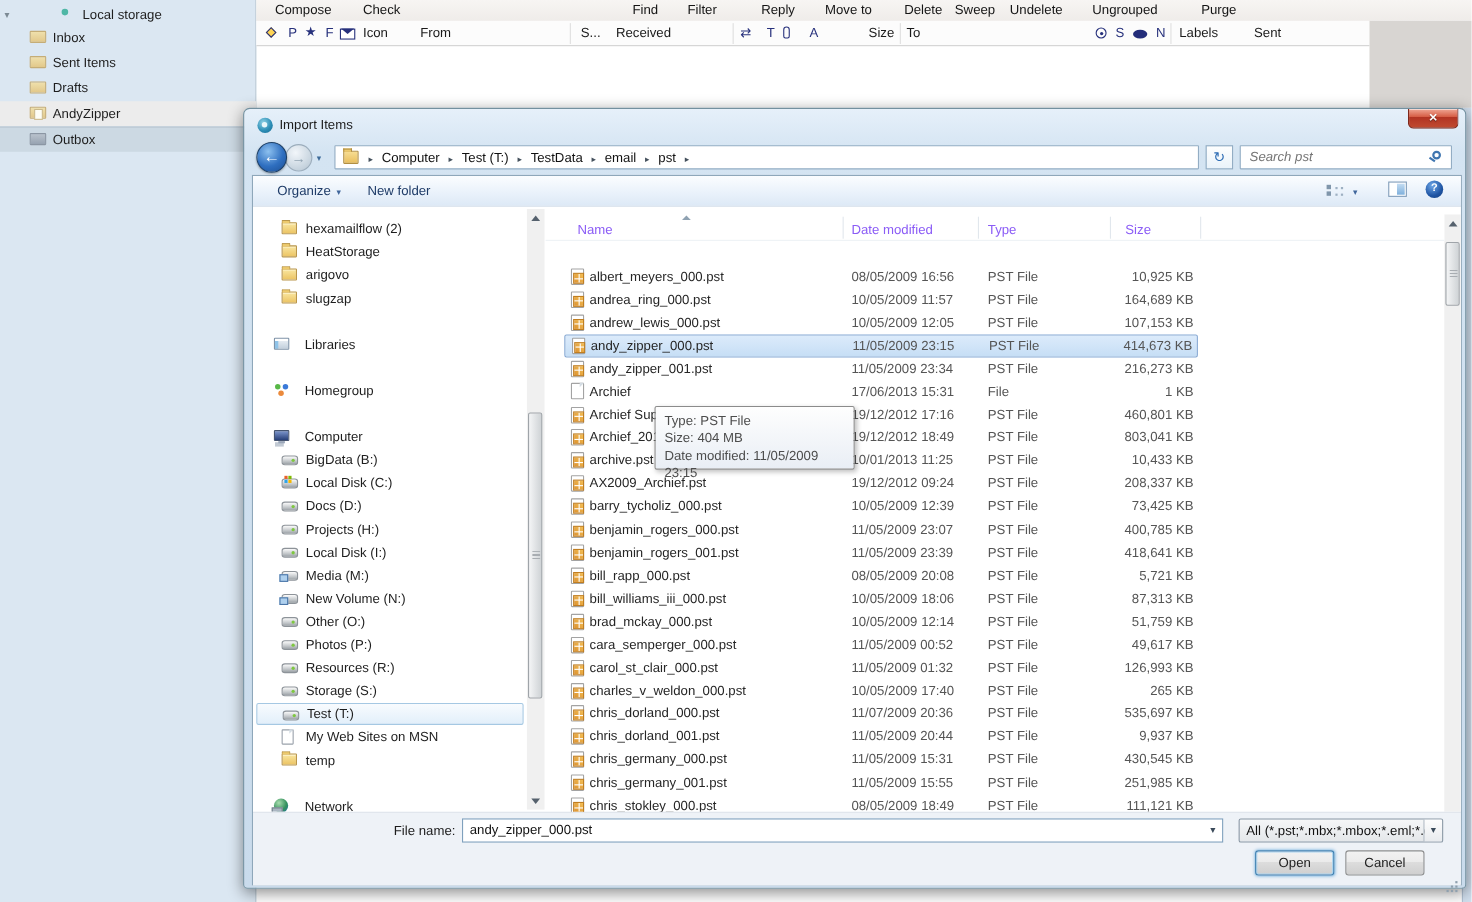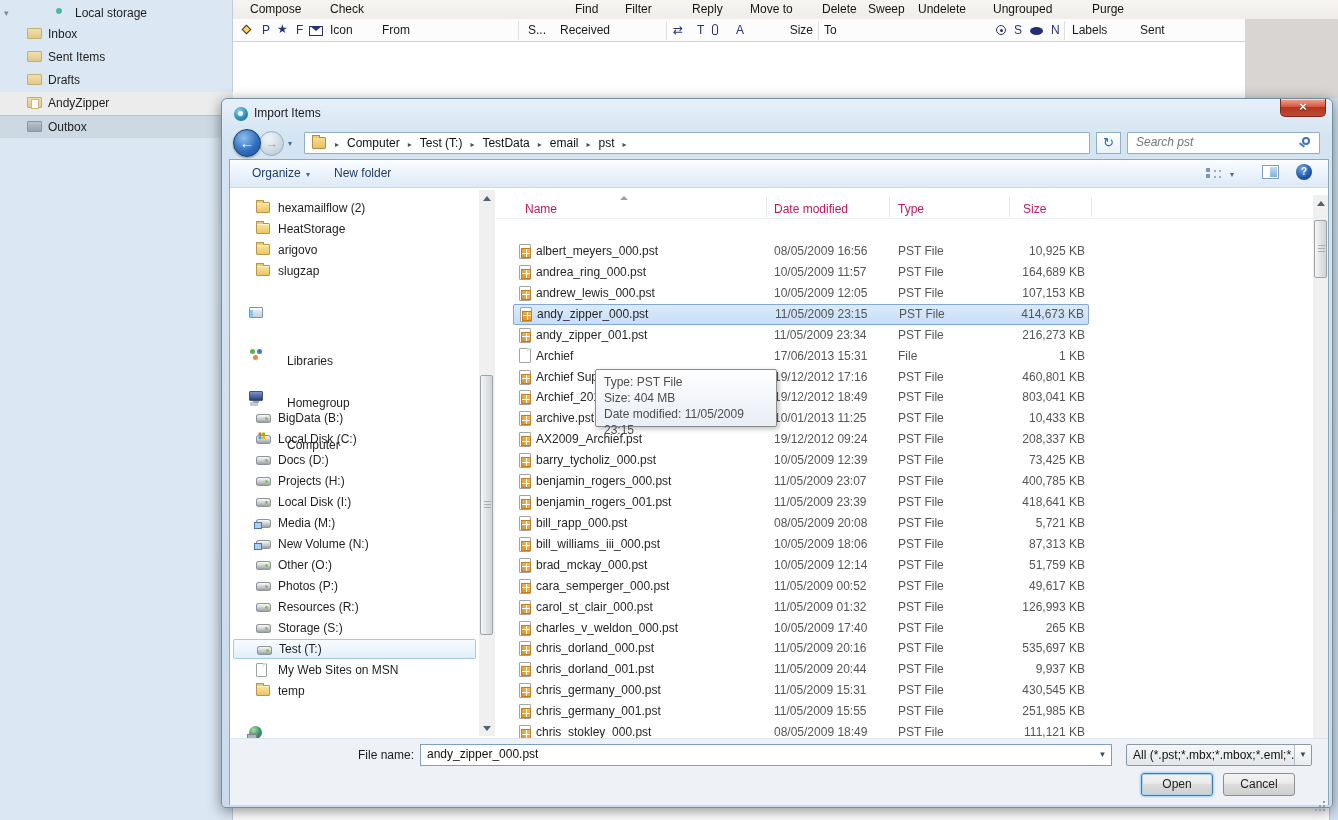--- a/index.html
+++ b/index.html
@@ -69,21 +69,21 @@
   .ic-preview { position:absolute; left:1032px; top:5px; width:17px; height:14px; background:#fff; border:1px solid #7f9cba; }
   .ic-preview::after { content:""; position:absolute; right:1px; top:1px; bottom:1px; width:7px; background:linear-gradient(#c3dcf2,#7fb0dc); }
   .ic-help { position:absolute; left:1066px; top:4px; width:16px; height:16px; border-radius:50%; background:radial-gradient(circle at 38% 30%, #6ea7e8, #1f55a4 60%, #143c7e); color:#fff; font-weight:bold; font-size:10px; text-align:center; line-height:16px; }
 
   .dlg-main { position:absolute; left:0; top:28px; width:1098px; height:550px; background:#fff; overflow:hidden; }
 
   
   .tree-pane { position:absolute; left:0; top:4px; width:249px; height:546px; }
   .titem { position:absolute; left:3px; width:243px; height:20px; line-height:20px; }
   .titem .icon { position:absolute; }
-  .titem.ind0 .icon { left:16px; } .titem.ind0 .tlabel { position:absolute; left:54px;margin-top:48px; }
+  .titem.ind0 .icon { left:16px; } .titem.ind0 .tlabel { position:absolute; left:44px; }
   .titem.ind1 .icon { left:23px; } .titem.ind1 .tlabel { position:absolute; left:45px; }
   .titem.tsel { background:linear-gradient(#f8fbfe,#e2effa); border:1px solid #a5c8e3; border-radius:2px; line-height:18px; }
   .ic-folder { top:4px; width:14px; height:11px; background:linear-gradient(#f9e6a0,#ecc464); border:1px solid #b9964a; border-radius:1px; box-shadow:inset 0 1px 0 #fdf3cd; }
   .ic-folder::before { content:""; position:absolute; left:-1px; top:-3px; width:6px; height:2px; background:#edca6d; border:1px solid #b9964a; border-bottom:none; border-radius:1px 1px 0 0; }
   .ic-libraries { top:4px; width:14px; height:11px; background:linear-gradient(#eef3f8,#c2cfdc); border:1px solid #7f93a8; border-radius:1px; box-shadow:inset 0 2px 0 #fff, inset 3px 0 0 #8fc3e8; }
   .ic-homegroup { top:3px; width:14px; height:13px; }
   .ic-homegroup::before { content:""; position:absolute; left:1px; top:1px; width:5px; height:5px; border-radius:50%; background:#58b847; box-shadow:7px 0 0 #3a7ad9, 3px 6px 0 #eb8a3c; }
   .ic-computer { top:4px; width:14px; height:10px; background:linear-gradient(#7b94cc,#273f78); border:1px solid #44536f; border-radius:1px; }
   .ic-computer::after { content:""; position:absolute; left:3px; bottom:-3px; width:6px; height:2px; background:#9aa6b8; box-shadow:-2px 2px 0 1px #c2cad4; }
   .ic-drive { top:6px; width:15px; height:9px; background:linear-gradient(#fbfbfb,#c4c8cb 60%,#9ba1a6); border:1px solid #8d9399; border-radius:3px / 2.5px; }
@@ -102,21 +102,21 @@
   .vs-tree { left:249px; top:2px; height:546px; }
   .vs-list { left:1083px; top:7px; height:571px; width:15px; }
   .vs-up, .vs-dn { position:absolute; left:0; width:100%; height:16px; }
   .vs-up::after { content:""; position:absolute; left:4px; top:6px; border-left:4px solid transparent; border-right:4px solid transparent; border-bottom:5px solid #55616d; }
   .vs-dn { bottom:0; }
   .vs-dn::after { content:""; position:absolute; left:4px; top:6px; border-left:4px solid transparent; border-right:4px solid transparent; border-top:5px solid #55616d; }
   .vs-thumb { position:absolute; left:1px; width:13px; background:linear-gradient(90deg,#f4f5f6,#cfd3d6); border:1px solid #9fa4a9; border-radius:2px; }
   .vs-thumb::after { content:""; position:absolute; left:3px; top:50%; margin-top:-4px; width:7px; height:8px; background:repeating-linear-gradient(#a8adb2 0 1px, transparent 1px 3px); }
 
   
-  .list-head { position:absolute; left:266px; top:7px; width:817px; height:24px; background:#fff; border-bottom:1px solid #eef2f5; z-index:3; color:#be185d; }
+  .list-head { position:absolute; left:266px; top:7px; width:817px; height:24px; background:#fff; border-bottom:1px solid #eef2f5; z-index:3; color:#8b5cf6; }
   .lh { position:absolute; top:7px; }
   .lh-name { left:29px; } .lh-date { left:278px; } .lh-type { left:402px; } .lh-size { left:527px; }
   .lh-sep { position:absolute; top:2px; width:1px; height:20px; background:#e1e7ed; }
   .sort-caret { position:absolute; left:124px; top:1px; border-left:4px solid transparent; border-right:4px solid transparent; border-bottom:4px solid #8fa2b2; }
   .file-rows { position:absolute; left:283px; top:53px; width:576px; z-index:1; }
   .frow { position:absolute; left:0; width:576px; height:21px; line-height:21px; }
   .frow .icon { position:absolute; left:6px; }
   .ic-pst { top:3px; width:12px; height:15px; background:#fff; border:1px solid #a3a3a3; border-radius:1px; }
   .ic-pst::before { content:""; position:absolute; left:1px; top:3px; width:8px; height:8px; background:
       linear-gradient(#fff 0 0) 50% 0/1px 100% no-repeat,
@@ -495,21 +495,21 @@
             <div class="frow" style="top: 376.56px;">
               <span class="icon ic-pst"></span>
               <span class="c-name">charles_v_weldon_000.pst</span>
               <span class="c-date">10/05/2009 17:40</span>
               <span class="c-type">PST File</span>
               <span class="c-size">265 KB</span>
             </div>
             <div class="frow" style="top: 397.48px;">
               <span class="icon ic-pst"></span>
               <span class="c-name">chris_dorland_000.pst</span>
-              <span class="c-date">11/05/2009 20:16</span>
+              <span class="c-date">11/07/2009 20:36</span>
               <span class="c-type">PST File</span>
               <span class="c-size">535,697 KB</span>
             </div>
             <div class="frow" style="top: 418.4px;">
               <span class="icon ic-pst"></span>
               <span class="c-name">chris_dorland_001.pst</span>
               <span class="c-date">11/05/2009 20:44</span>
               <span class="c-type">PST File</span>
               <span class="c-size">9,937 KB</span>
             </div>

